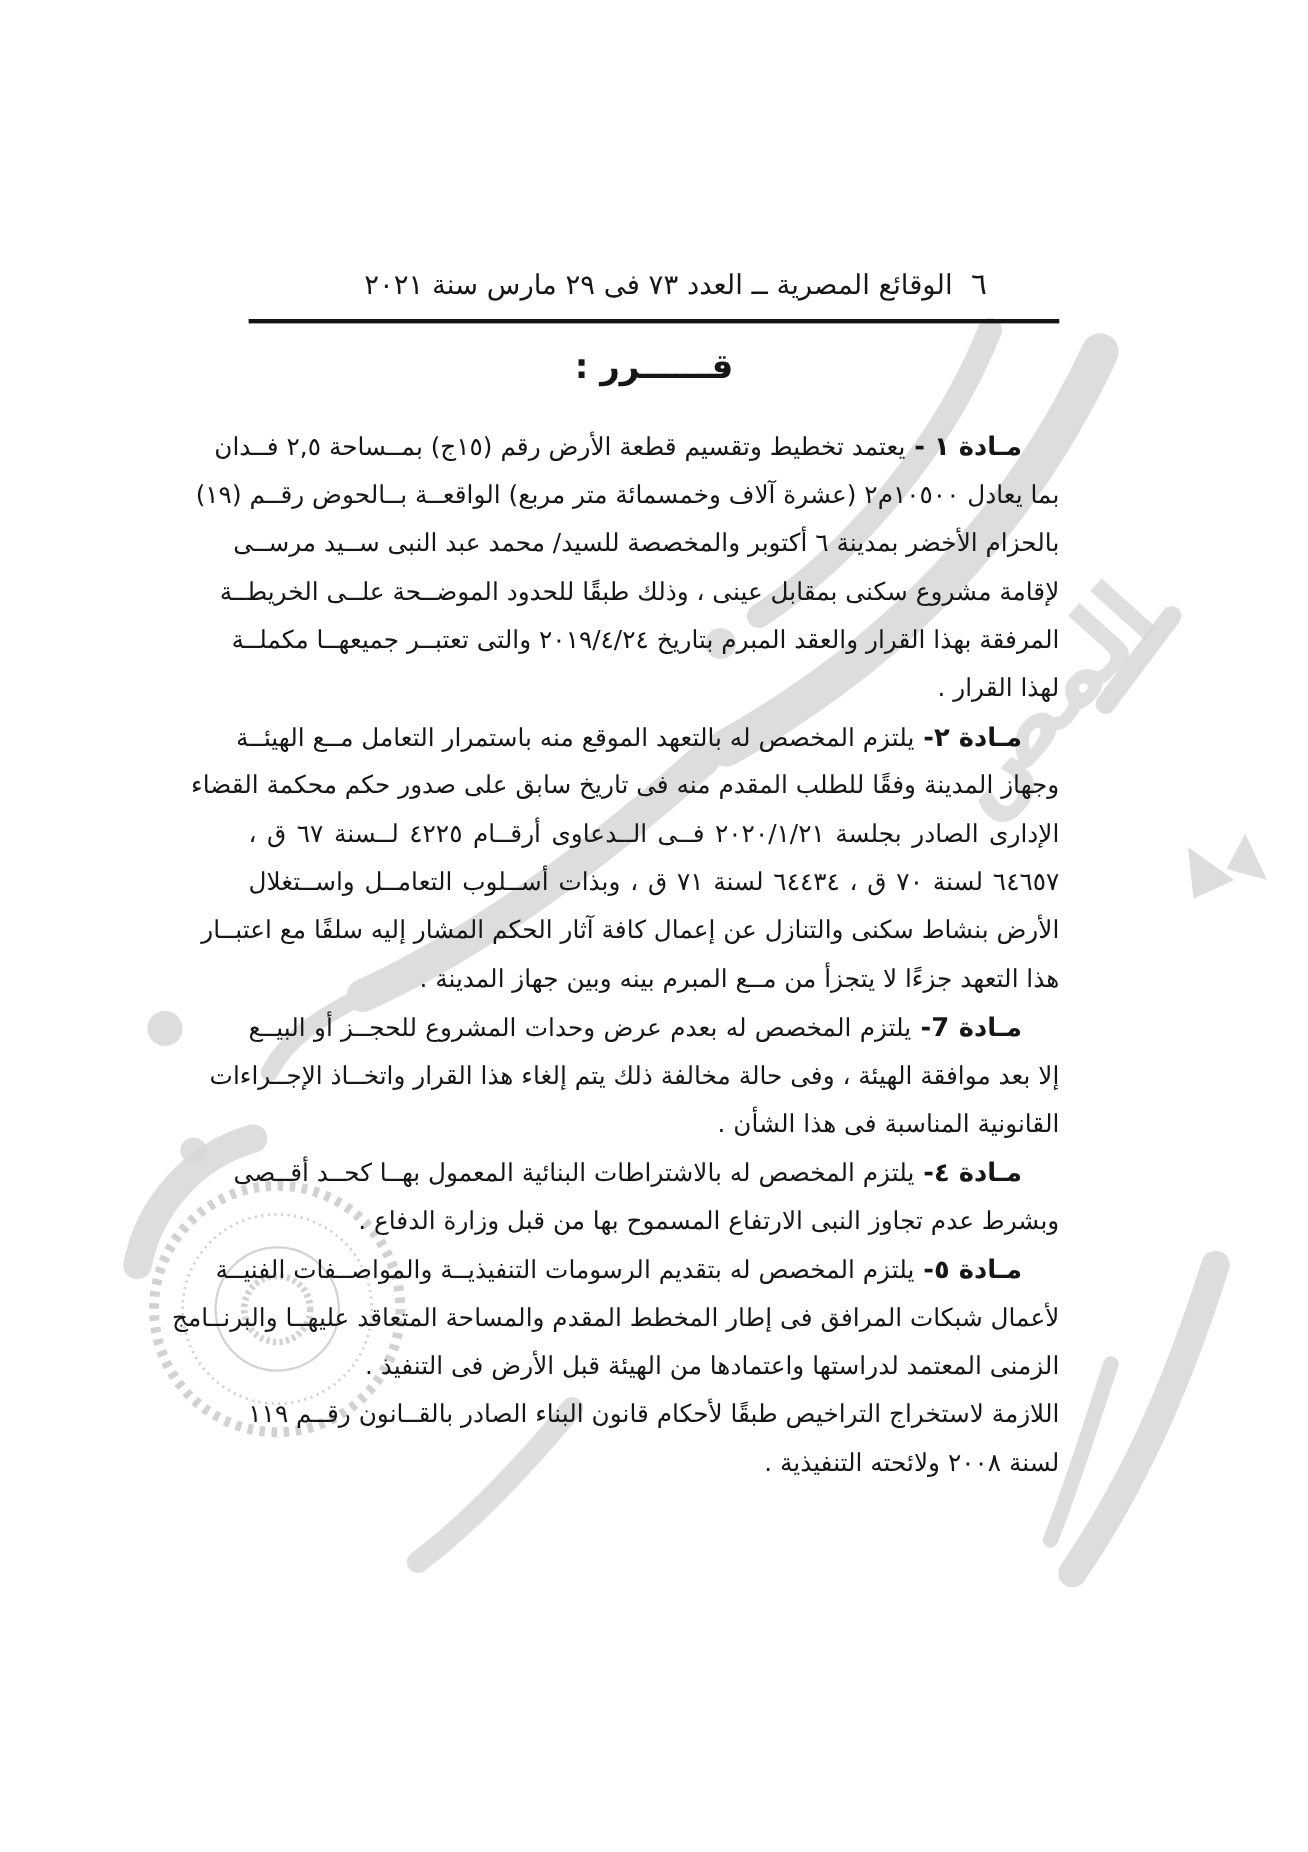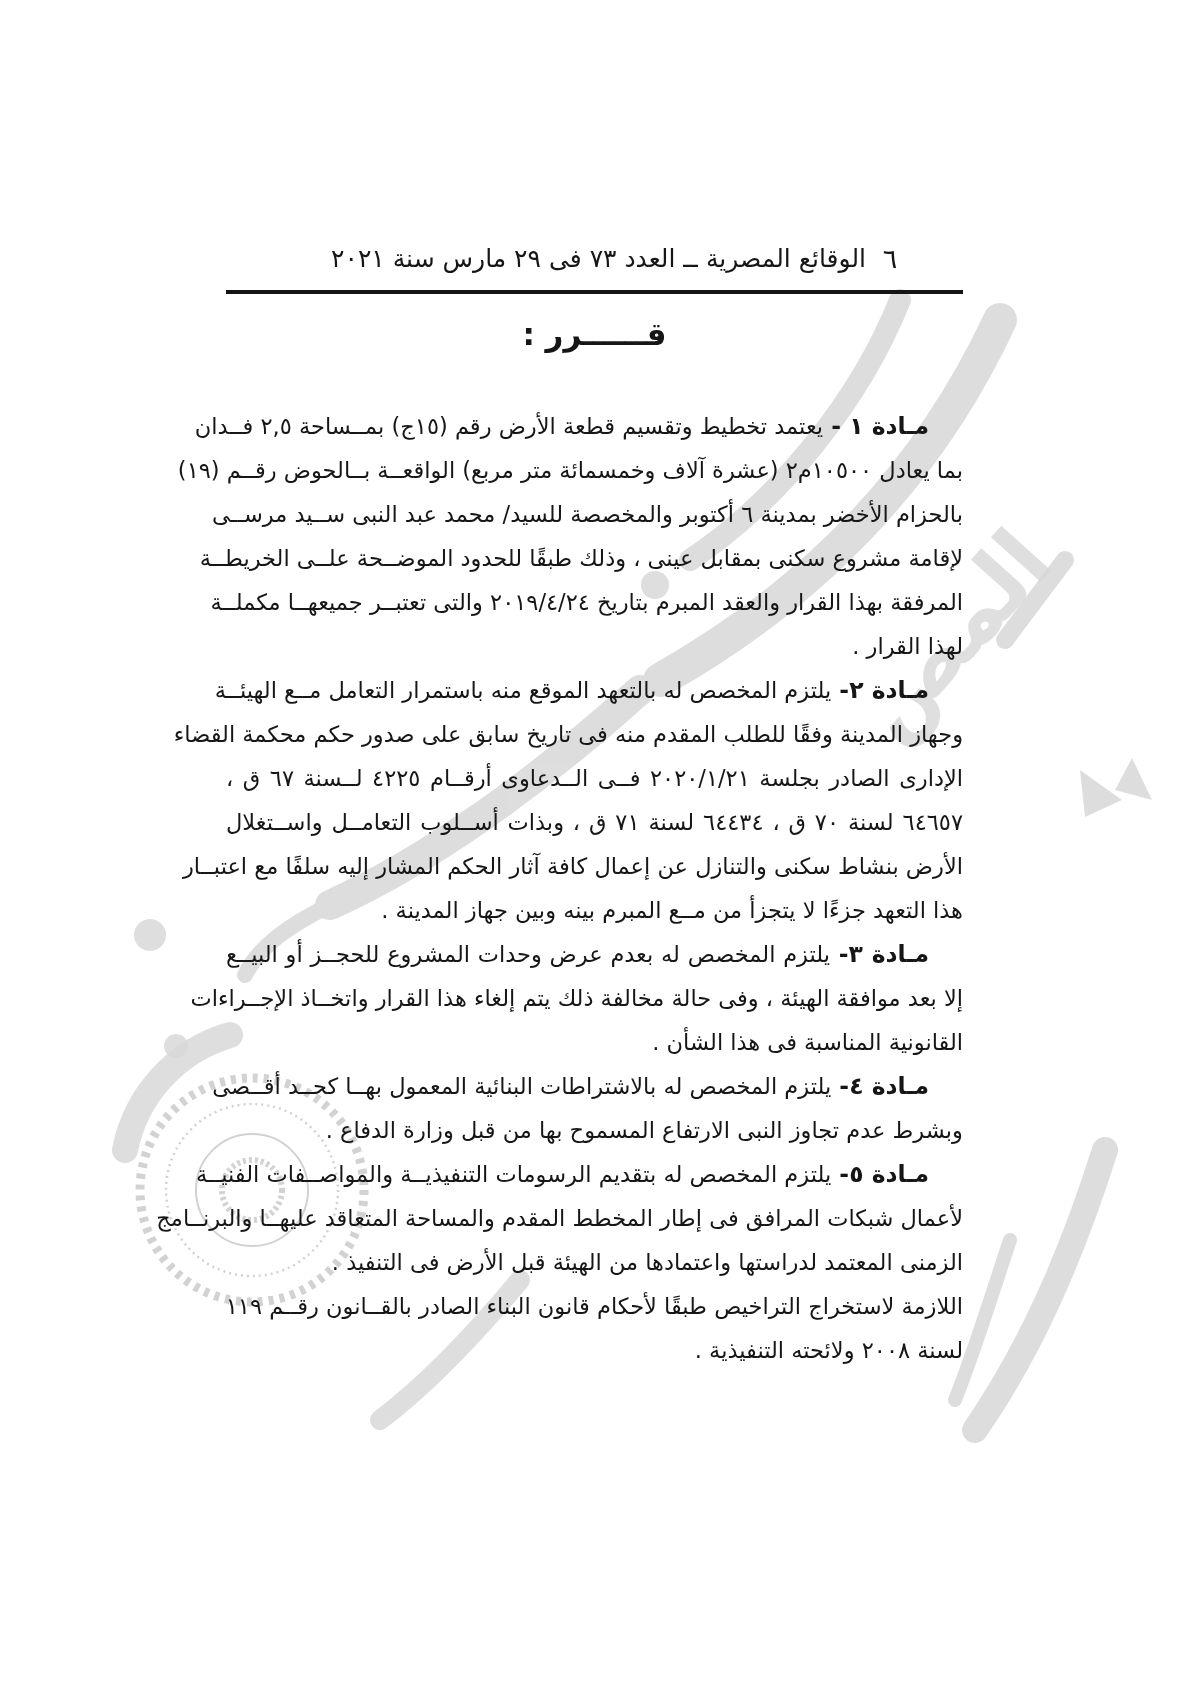--- a/index.html
+++ b/index.html
@@ -28,21 +28,21 @@
     position:absolute;top:290px;left:226px;width:737px;height:0;
     border-top:4px solid #141414;z-index:2;
   }
   
   .decree-title{
     position:absolute;top:316px;left:226px;width:737px;
     text-align:center;font-size:31px;font-weight:bold;z-index:2;
   }
   
   .articles{
-    position:absolute;top:404px;left:226px;width:737px;z-index:2;
+    position:absolute;top:384px;left:226px;width:737px;z-index:2;
     direction:rtl;
   }
   .article{margin-top:0;}
   .article:first-child{margin-top:0;}
   .line{
     height:44px;line-height:44px;
     font-size:22.5px;
     text-align:justify;
     text-align-last:justify;
     text-justify:inter-word;
@@ -102,21 +102,21 @@
       </div>
       <div class="article">
         <div class="line first"><b class="mada">مـادة ٢- </b>يلتزم المخصص له بالتعهد الموقع منه باستمرار التعامل مــع الهيئــة</div>
         <div class="line">وجهاز المدينة وفقًا للطلب المقدم منه فى تاريخ سابق على صدور حكم محكمة القضاء</div>
         <div class="line">الإدارى الصادر بجلسة ٢٠٢٠/١/٢١ فــى الــدعاوى أرقــام ٤٢٢٥ لــسنة ٦٧ ق ،</div>
         <div class="line">٦٤٦٥٧ لسنة ٧٠ ق ، ٦٤٤٣٤ لسنة ٧١ ق ، وبذات أســلوب التعامــل واســتغلال</div>
         <div class="line">الأرض بنشاط سكنى والتنازل عن إعمال كافة آثار الحكم المشار إليه سلفًا مع اعتبــار</div>
         <div class="line last">هذا التعهد جزءًا لا يتجزأ من مــع المبرم بينه وبين جهاز المدينة .</div>
       </div>
       <div class="article">
-        <div class="line first"><b class="mada">مـادة ٣- </b>يلتزم المخصص له بعدم عرض وحدات المشروع للحجــز أو البيــع</div>
+        <div class="line first"><b class="mada">مـادة 7- </b>يلتزم المخصص له بعدم عرض وحدات المشروع للحجــز أو البيــع</div>
         <div class="line">إلا بعد موافقة الهيئة ، وفى حالة مخالفة ذلك يتم إلغاء هذا القرار واتخــاذ الإجــراءات</div>
         <div class="line last">القانونية المناسبة فى هذا الشأن .</div>
       </div>
       <div class="article">
         <div class="line first"><b class="mada">مـادة ٤- </b>يلتزم المخصص له بالاشتراطات البنائية المعمول بهــا كحــد أقــصى</div>
         <div class="line last">وبشرط عدم تجاوز النبى الارتفاع المسموح بها من قبل وزارة الدفاع .</div>
       </div>
       <div class="article">
         <div class="line first"><b class="mada">مـادة ٥- </b>يلتزم المخصص له بتقديم الرسومات التنفيذيــة والمواصــفات الفنيــة</div>
         <div class="line">لأعمال شبكات المرافق فى إطار المخطط المقدم والمساحة المتعاقد عليهــا والبرنــامج</div>

